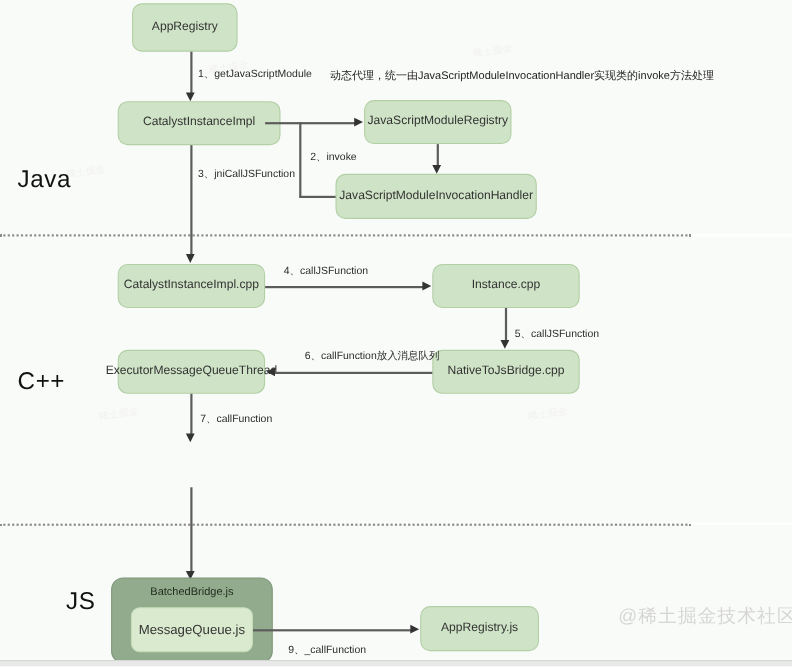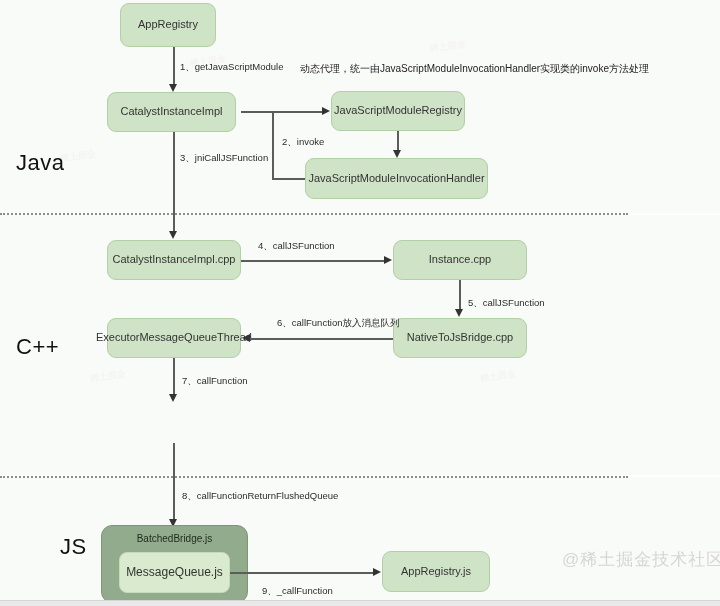--- a/index.html
+++ b/index.html
@@ -133,21 +133,21 @@
   <div class="node" style="left:120px;top:3px;width:96px;height:44px;">
     <span>AppRegistry</span>
   </div>
 
   <div class="line v" style="left:173px;top:47px;height:38px;"></div>
   <div class="arrow down" style="left:169px;top:84px;"></div>
   <div class="edge-label" style="left:180px;top:61px;">1、getJavaScriptModule</div>
 
   <div class="note" style="left:300px;top:62px;">动态代理，统一由JavaScriptModuleInvocationHandler实现类的invoke方法处理</div>
 
-  <div class="node" style="left:107px;top:92px;width:129px;height:40px;">
+  <div class="node" style="left:107px;top:92px;width:148px;height:40px;">
     <span>CatalystInstanceImpl</span>
   </div>
 
   <div class="node" style="left:331px;top:91px;width:134px;height:40px;">
     <span>JavaScriptModuleRegistry</span>
   </div>
 
   <div class="line h" style="left:241px;top:111px;width:83px;"></div>
   <div class="arrow right" style="left:322px;top:107px;"></div>
 
@@ -194,21 +194,20 @@
   <div class="arrow left" style="left:242px;top:334px;"></div>
   <div class="edge-label" style="left:262px;top:317px;margin-left:15px;">6、callFunction放入消息队列</div>
 
   <div class="line v" style="left:173px;top:358px;height:37px;"></div>
   <div class="arrow down" style="left:169px;top:394px;"></div>
   <div class="edge-label" style="left:182px;top:375px;">7、callFunction</div>
 
 
   <div class="line v" style="left:173px;top:443px;height:77px;"></div>
   <div class="arrow down" style="left:169px;top:519px;"></div>
-  <div class="edge-label" style="left:182px;top:490px;">8、callFunctionReturnFlushedQueue</div>
 
   <div class="node group" style="left:101px;top:525px;width:147px;height:78px;">
     <span>BatchedBridge.js</span>
   </div>
 
   <div class="node inner" style="left:119px;top:552px;width:111px;height:41px;">
     <span>MessageQueue.js</span>
   </div>
 
   <div class="line h" style="left:230px;top:572px;width:145px;"></div>

